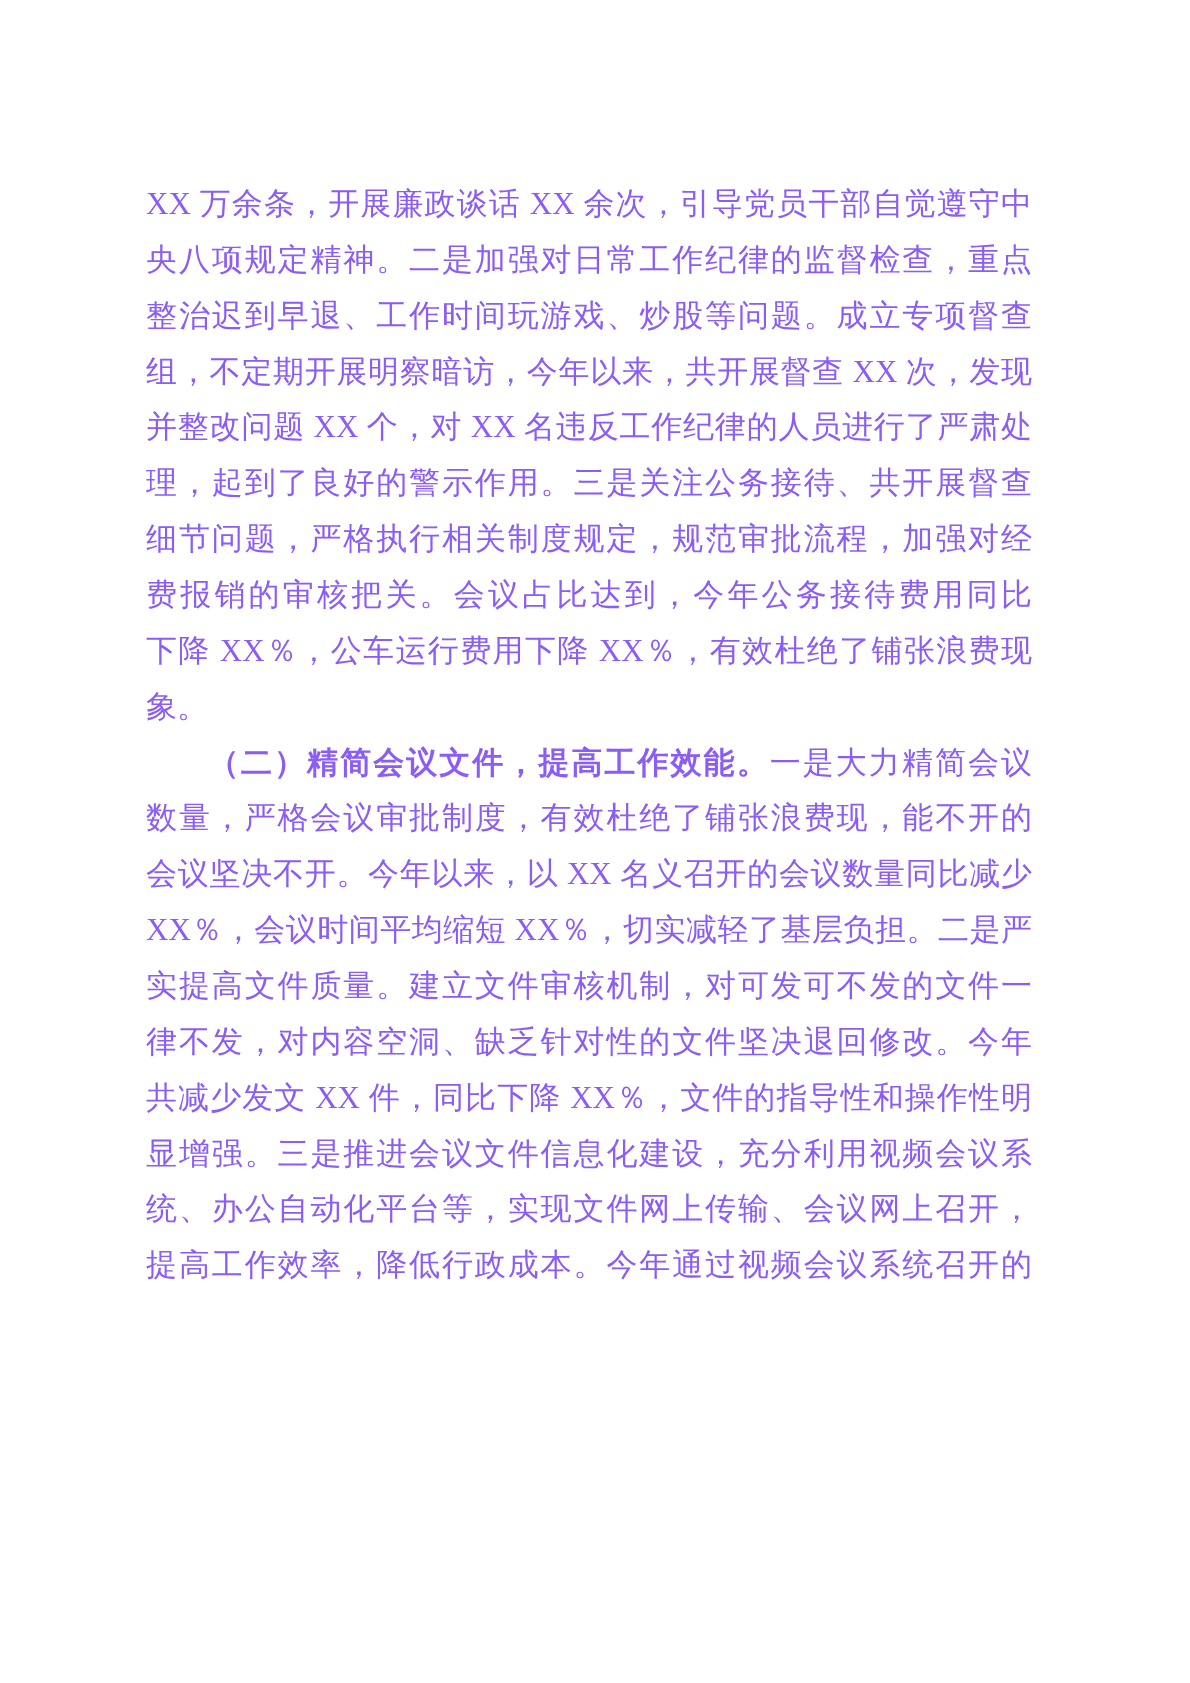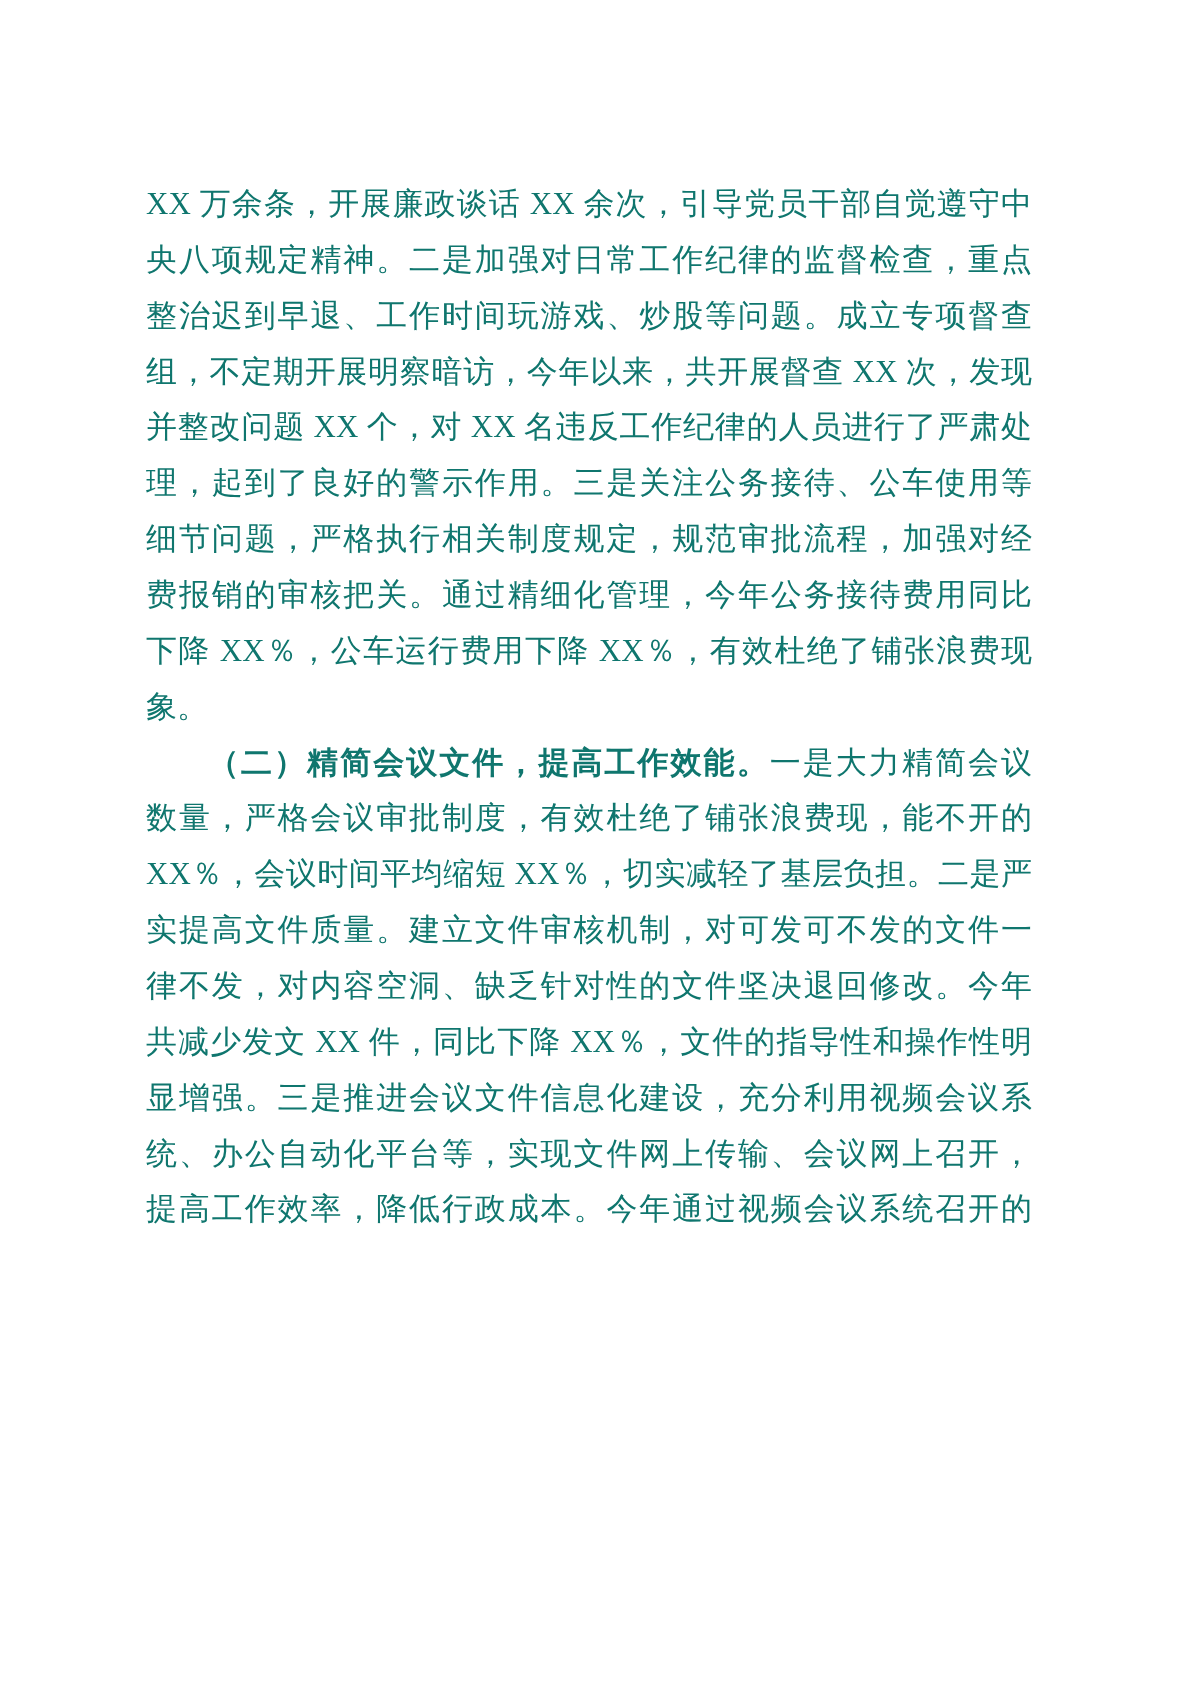--- a/index.html
+++ b/index.html
@@ -13,21 +13,21 @@
     height: 1683px;
     background: #ffffff;
     overflow: hidden;
     font-family: "Liberation Serif", serif;
   }
   .text-block {
     position: absolute;
     left: 146px;
     top: 176px;
     width: 886px;
-    color: #0f766e;
+    color: #8b5cf6;
   }
   .text-line {
     font-size: 31px;
     line-height: 55.86px;
     height: 55.86px;
     text-align: justify;
     text-align-last: justify;
     overflow: hidden;
     white-space: normal;
     word-break: break-all;
@@ -46,29 +46,30 @@
 
 <div class="page">
   <div class="text-block">
 
   <div>
         <div class="text-line"><span class="run">XX 万余条，开展廉政谈话 XX 余次，引导党员干部自觉遵守中</span></div>
         <div class="text-line"><span class="run">央八项规定精神。二是加强对日常工作纪律的监督检查，重点</span></div>
         <div class="text-line"><span class="run">整治迟到早退、工作时间玩游戏、炒股等问题。成立专项督查</span></div>
         <div class="text-line"><span class="run">组，不定期开展明察暗访，今年以来，共开展督查 XX 次，发现</span></div>
         <div class="text-line"><span class="run">并整改问题 XX 个，对 XX 名违反工作纪律的人员进行了严肃处</span></div>
-        <div class="text-line"><span class="run">理，起到了良好的警示作用。三是关注公务接待、公车使用等</span></div>
+        <div class="text-line"><span class="run">理，起到了良好的警示作用。三是关注公务接待、共开展督查</span></div>
         <div class="text-line"><span class="run">细节问题，严格执行相关制度规定，规范审批流程，加强对经</span></div>
-        <div class="text-line"><span class="run">费报销的审核把关。通过精细化管理，今年公务接待费用同比</span></div>
+        <div class="text-line"><span class="run">费报销的审核把关。会议占比达到，今年公务接待费用同比</span></div>
         <div class="text-line"><span class="run">下降 XX％，公车运行费用下降 XX％，有效杜绝了铺张浪费现</span></div>
         <div class="text-line para-end"><span class="run">象。</span></div>
       </div>
       <div>
         <div class="text-line indent"><span class="run run-bold">（二）精简会议文件，提高工作效能。</span><span class="run">一是大力精简会议</span></div>
         <div class="text-line"><span class="run">数量，严格会议审批制度，有效杜绝了铺张浪费现，能不开的</span></div>
+        <div class="text-line"><span class="run">会议坚决不开。今年以来，以 XX 名义召开的会议数量同比减少</span></div>
         <div class="text-line"><span class="run">XX％，会议时间平均缩短 XX％，切实减轻了基层负担。二是严</span></div>
         <div class="text-line"><span class="run">实提高文件质量。建立文件审核机制，对可发可不发的文件一</span></div>
         <div class="text-line"><span class="run">律不发，对内容空洞、缺乏针对性的文件坚决退回修改。今年</span></div>
         <div class="text-line"><span class="run">共减少发文 XX 件，同比下降 XX％，文件的指导性和操作性明</span></div>
         <div class="text-line"><span class="run">显增强。三是推进会议文件信息化建设，充分利用视频会议系</span></div>
         <div class="text-line"><span class="run">统、办公自动化平台等，实现文件网上传输、会议网上召开，</span></div>
         <div class="text-line"><span class="run">提高工作效率，降低行政成本。今年通过视频会议系统召开的</span></div>
       </div>
     </div>
 </div>

